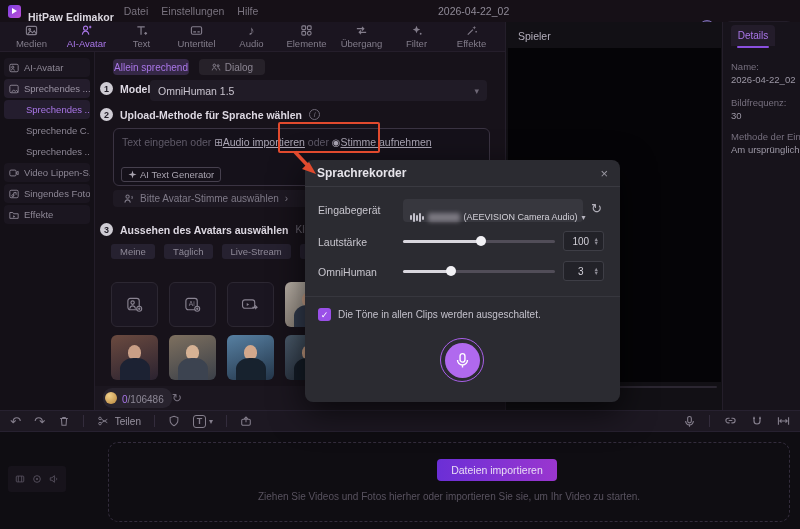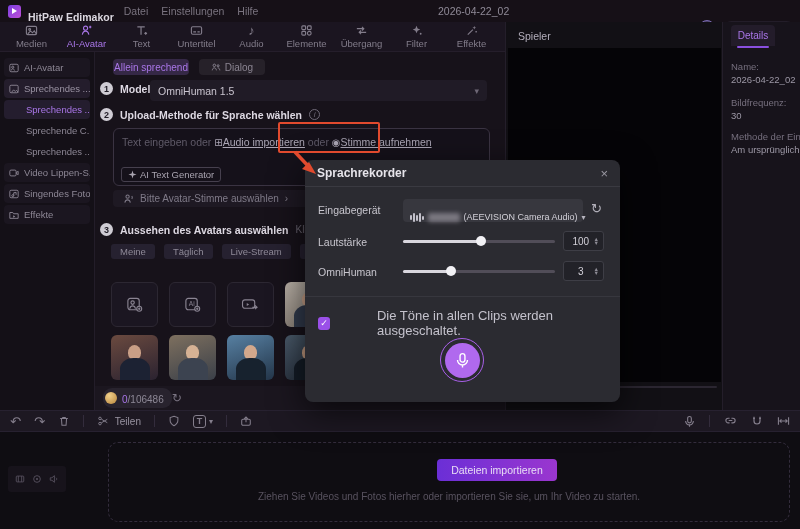--- a/index.html
+++ b/index.html
@@ -119,21 +119,21 @@
   .slider { position:absolute; left:98px; width:152px; height:11px; }
   .slider .track { position:absolute; left:0; top:5px; width:100%; height:2.5px; background:#514d58; border-radius:2px; }
   .slider .fill { position:absolute; left:0; top:5px; height:2.5px; background:#d9d7de; border-radius:2px; }
   .slider .thumb { position:absolute; top:0.5px; width:10px; height:10px; border-radius:50%; background:#f2f1f5; }
   .numbox { position:absolute; left:258px; width:41px; height:20px; background:#222228; border:1px solid #3e3e46; border-radius:3px; display:flex; align-items:center; padding:0 4px; }
   .numbox .nv { font-size:10px; color:#d2d0d8; flex:1; text-align:center; }
   .steppers { display:flex; flex-direction:column; line-height:4.5px; font-size:5.5px; color:#8e8c96; }
   #dlg-divider { position:absolute; left:0; top:136px; width:315px; height:1px; background:#37373e; }
   #mute-row { position:absolute; left:13px; top:148px; display:flex; align-items:center; gap:7px; }
   #mute-check { width:13px; height:13px; border-radius:3px; background:#9a50e8; color:#fff; font-size:9px; display:flex; align-items:center; justify-content:center; }
-  #mute-note { font-size:13px; color:#c4c2cc;margin-left:40px; }
+  #mute-note { font-size:10px; color:#c4c2cc; }
   #mic-btn { position:absolute; left:135px; top:178px; width:44px; height:44px; border-radius:50%; border:1.5px solid #a85fe8; display:flex; align-items:center; justify-content:center; }
   #mic-inner { width:35px; height:35px; border-radius:50%; background:#b069ee; display:flex; align-items:center; justify-content:center; }
 
   
   #anno-rect { left:278px; top:122px; width:102px; height:31px; border:2px solid #e14a2e; border-radius:2px; z-index:60; }
   #anno-arrow { left:290px; top:150px; z-index:60; }
 </style>
 </head>
 <body>
 

